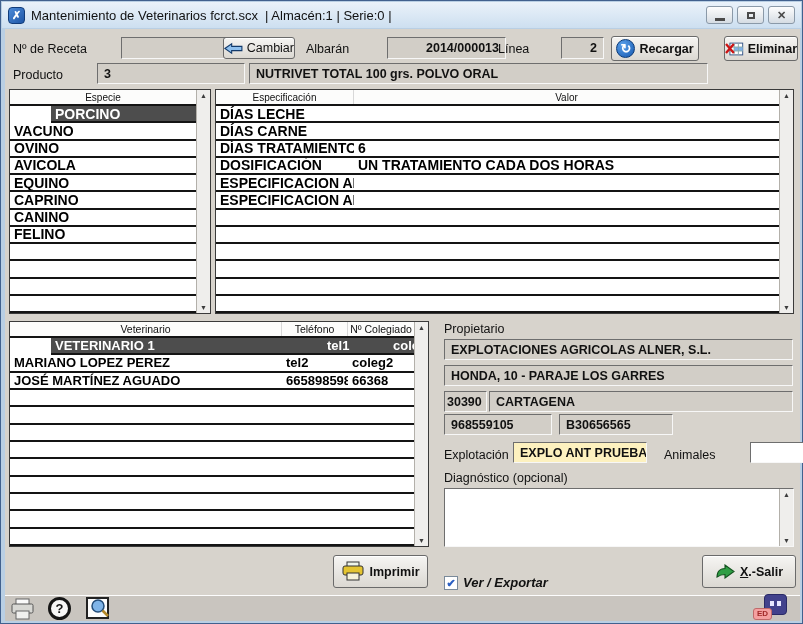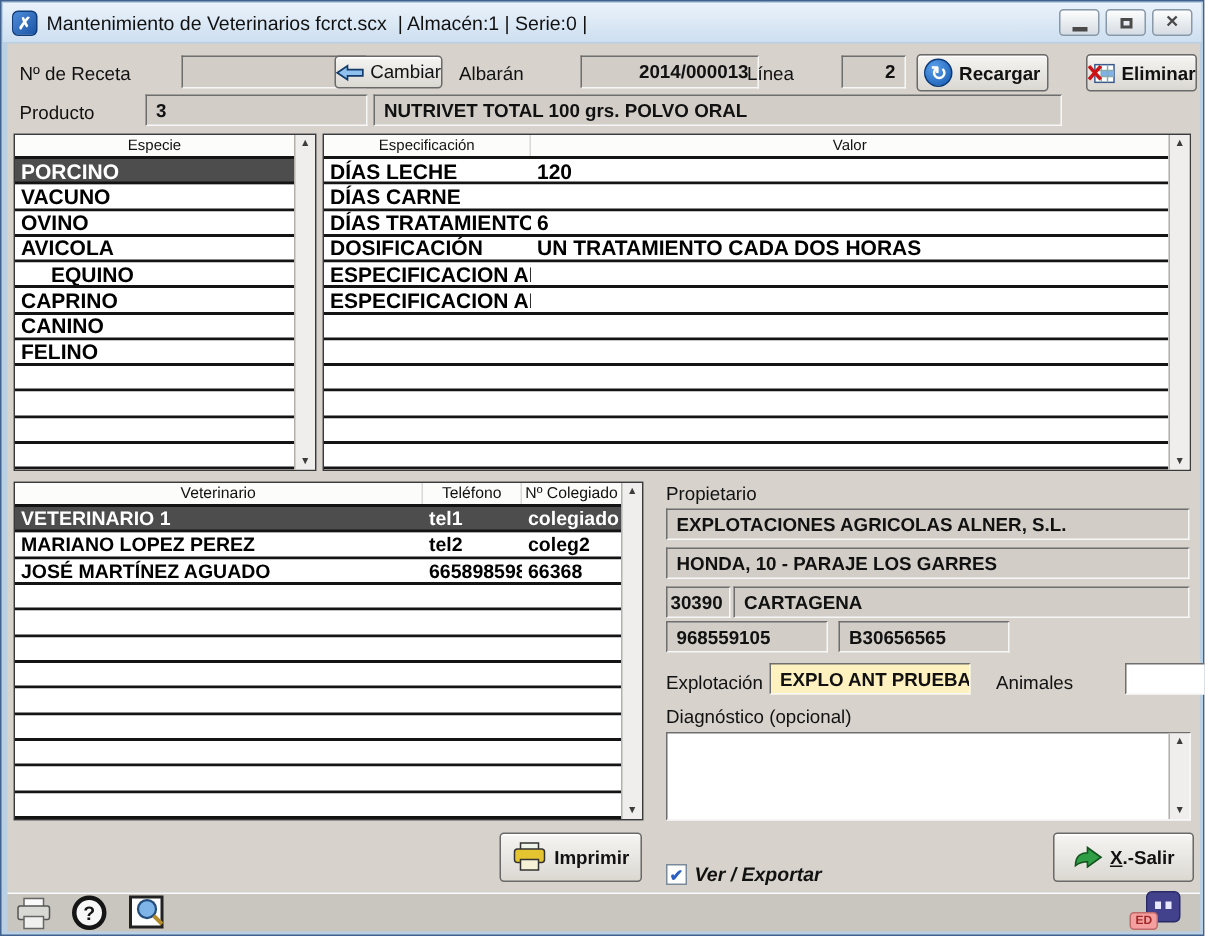--- a/index.html
+++ b/index.html
@@ -49,21 +49,21 @@
   .tbl { position:absolute; background:#fff; border:1px solid #3a3a3a; display:flex; }
   .tgrid { display:flex; flex-direction:column; flex:1; overflow:hidden; }
   .thead { height:16px; flex:0 0 16px; background:#fcfcfb; border-bottom:2px solid #141414;
     display:flex; align-items:center; font-size:10px; color:#111; }
   .thead .hc { display:flex; align-items:center; justify-content:center; height:100%;
     border-right:1px solid #d8d8d8; overflow:hidden; white-space:nowrap; }
   .thead .hc:last-child { border-right:none; }
   .trows { display:flex; flex-direction:column; flex:1; }
   .trow { flex:1; display:flex; align-items:center; border-bottom:2px solid #141414;
     background:#fff; overflow:hidden; white-space:nowrap; font-weight:bold; color:#000; }
-  .trow.sel { background:var(--selection_bg,#4d4d4d); color:var(--selection_fg,#fff); }
+  .trow.sel { background:var(--selection_bg,#4d4d4d); color:var(--selection_fg,#fff);margin-left:41px; }
   .trow .cell { overflow:hidden; white-space:nowrap; padding-left:4px; height:100%; display:flex; align-items:center; }
   .vscroll { flex:0 0 14px; background:#efeeec; border-left:1px solid #b3b0aa;
     display:flex; flex-direction:column; justify-content:space-between; align-items:center;
     padding:2px 0; font-size:7px; color:#3c3c3c; }
   .vscroll span { cursor:pointer; line-height:1; }
 
   #especie-tbl { left:8px; top:88px; width:202px; height:225px; }
   #especie-tbl .trow { font-size:14px; }
   #espec-tbl { left:214px; top:88px; width:579px; height:225px; }
   #espec-tbl .trow { font-size:14px; }
@@ -175,21 +175,21 @@
         <div class="trow">
             <span class="cell" style="flex:1;">VACUNO</span>
           </div>
         <div class="trow">
             <span class="cell" style="flex:1;">OVINO</span>
           </div>
         <div class="trow">
             <span class="cell" style="flex:1;">AVICOLA</span>
           </div>
         <div class="trow">
-            <span class="cell" style="flex:1;margin-left:20px;">EQUINO</span>
+            <span class="cell" style="flex:1;">EQUINO</span>
           </div>
         <div class="trow">
             <span class="cell" style="flex:1;">CAPRINO</span>
           </div>
         <div class="trow">
             <span class="cell" style="flex:1;">CANINO</span>
           </div>
         <div class="trow">
             <span class="cell" style="flex:1;">FELINO</span>
           </div>
@@ -207,21 +207,20 @@
 
   <div class="tbl" id="espec-tbl">
     <div class="tgrid">
       <div class="thead">
         <span class="hc c1">Especificación</span>
         <span class="hc c2">Valor</span>
       </div>
       <div class="trows">
         <div class="trow">
             <span class="cell c1">DÍAS LECHE</span>
-            <span class="cell c2">120</span>
           </div>
         <div class="trow">
             <span class="cell c1">DÍAS CARNE</span>
           </div>
         <div class="trow">
             <span class="cell c1">DÍAS TRATAMIENTO</span>
             <span class="cell c2">6</span>
           </div>
         <div class="trow">
             <span class="cell c1">DOSIFICACIÓN</span>

